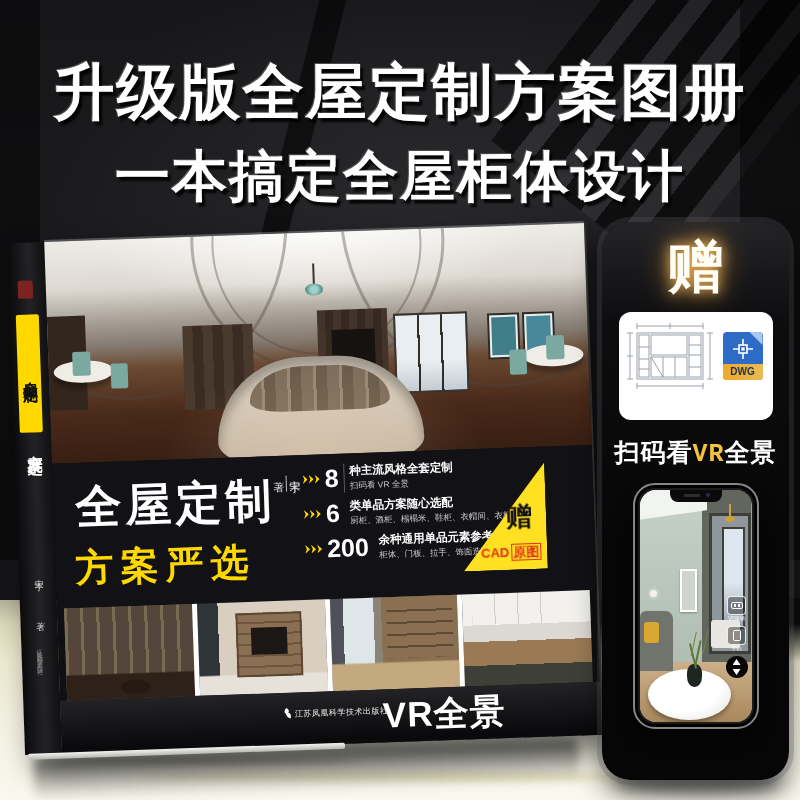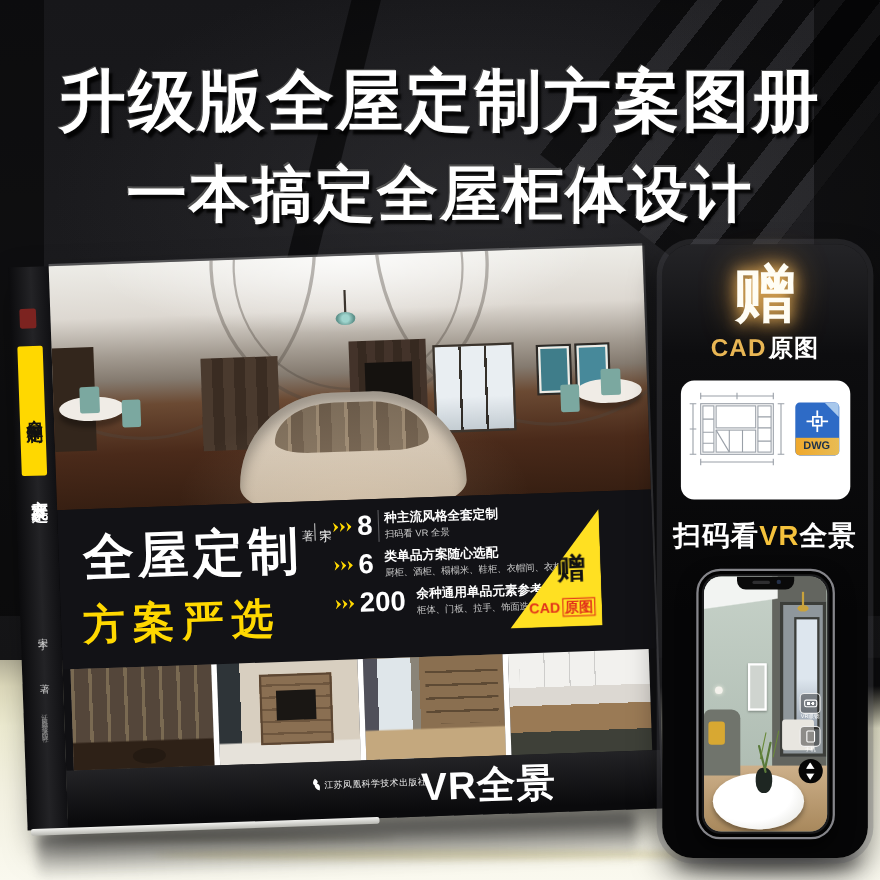--- a/index.html
+++ b/index.html
@@ -167,21 +167,21 @@
   .cad-draw{position:absolute;left:6px;top:9px;}
   .dwg-icon{position:absolute;right:10px;top:20px;width:40px;height:48px;background:#2e6bc6;
     border-radius:4px;overflow:hidden;}
   .dwg-fold{position:absolute;right:0;top:0;width:13px;height:13px;background:#a8c8ec;
     clip-path:polygon(0 0,100% 100%,100% 0);}
   .dwg-sym{position:absolute;left:10px;top:7px;}
   .dwg-band{position:absolute;left:0;bottom:0;width:100%;height:16px;
     background:linear-gradient(90deg,#f0a82c,#e8bc54);color:#20324a;font-size:10px;font-weight:bold;
     line-height:16px;}
   .scan-line{margin-top:16px;font-size:25px;font-weight:bold;color:#fff;letter-spacing:1px;}
-  .scan-line .yellow{color:#f5c23c;}
+  .scan-line .yellow{color:#f5c23c;font-family:Liberation Mono, monospace;}
 
   
   .phone{position:relative;margin:14px auto 0;width:126px;height:246px;border-radius:22px;
     background:#1b1b1d;border:2px solid #85858a;box-shadow:inset 0 0 0 3px #020202,0 8px 16px rgba(0,0,0,.6);
     padding:5px;box-sizing:border-box;}
   .screen{position:relative;width:100%;height:100%;border-radius:16px;overflow:hidden;background:#9aa39a;}
   .notch{position:absolute;left:50%;top:0;transform:translateX(-50%);width:52px;height:12px;
     background:#0a0a0a;border-radius:0 0 8px 8px;z-index:5;}
   .notch i{position:absolute;left:14px;top:4px;width:16px;height:3px;background:#2e2e30;border-radius:2px;}
   .notch b{position:absolute;right:12px;top:3px;width:4px;height:4px;background:#243048;border-radius:50%;}
@@ -355,23 +355,20 @@
         </div>
         <div class="vr-big">VR全景</div>
       </div>
 
     </div>
     <div class="pages-edge"></div>
   </div>
 
   <div class="panel">
     <div class="panel-gift">赠</div>
-    <div class="panel-line2">
-      <span class="gold">CAD</span><span>原图</span>
-    </div>
 
     <div class="cad-box">
       <svg class="cad-draw" width="96" height="72" viewBox="0 0 96 72">
         <g stroke="#9aa0a8" stroke-width="1" fill="none">
           <rect x="12" y="12" width="66" height="46"></rect>
           <rect x="14" y="14" width="10" height="42"></rect>
           <line x1="14" y1="26" x2="24" y2="26"></line>
             <line x1="14" y1="38" x2="24" y2="38"></line>
             <line x1="14" y1="48" x2="24" y2="48"></line>
           <rect x="64" y="14" width="12" height="42"></rect>

